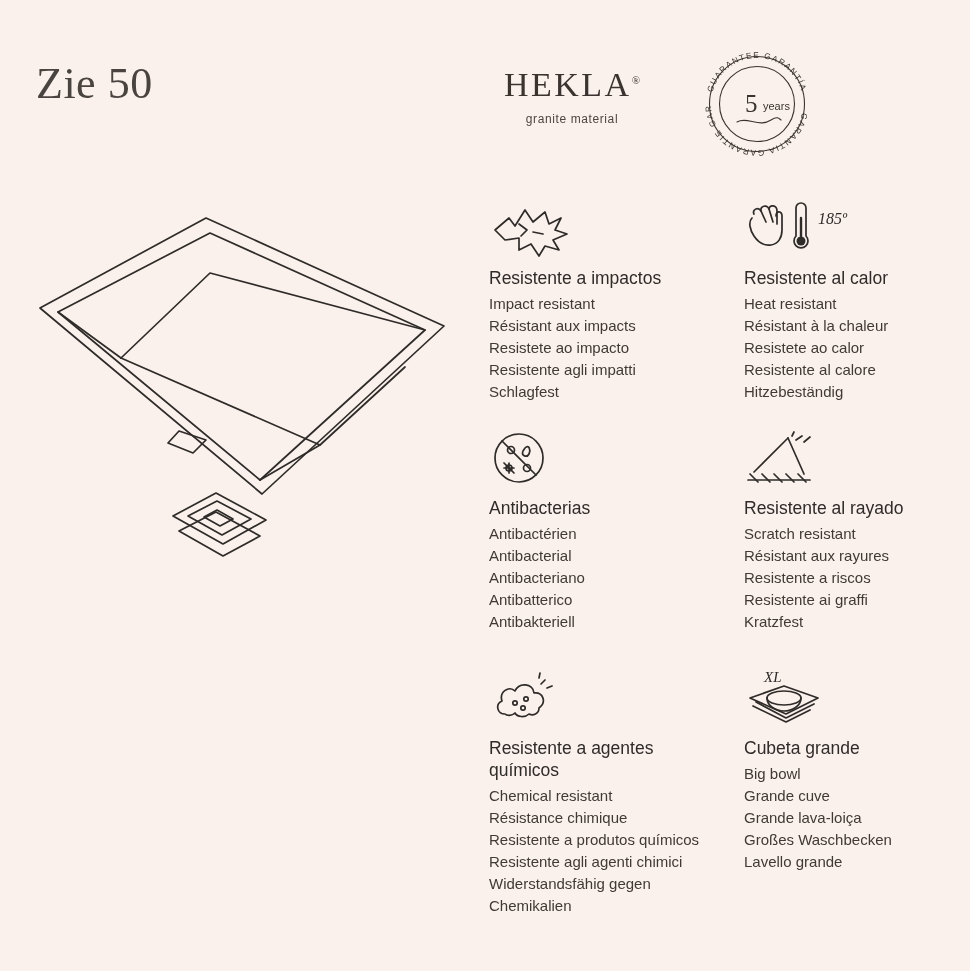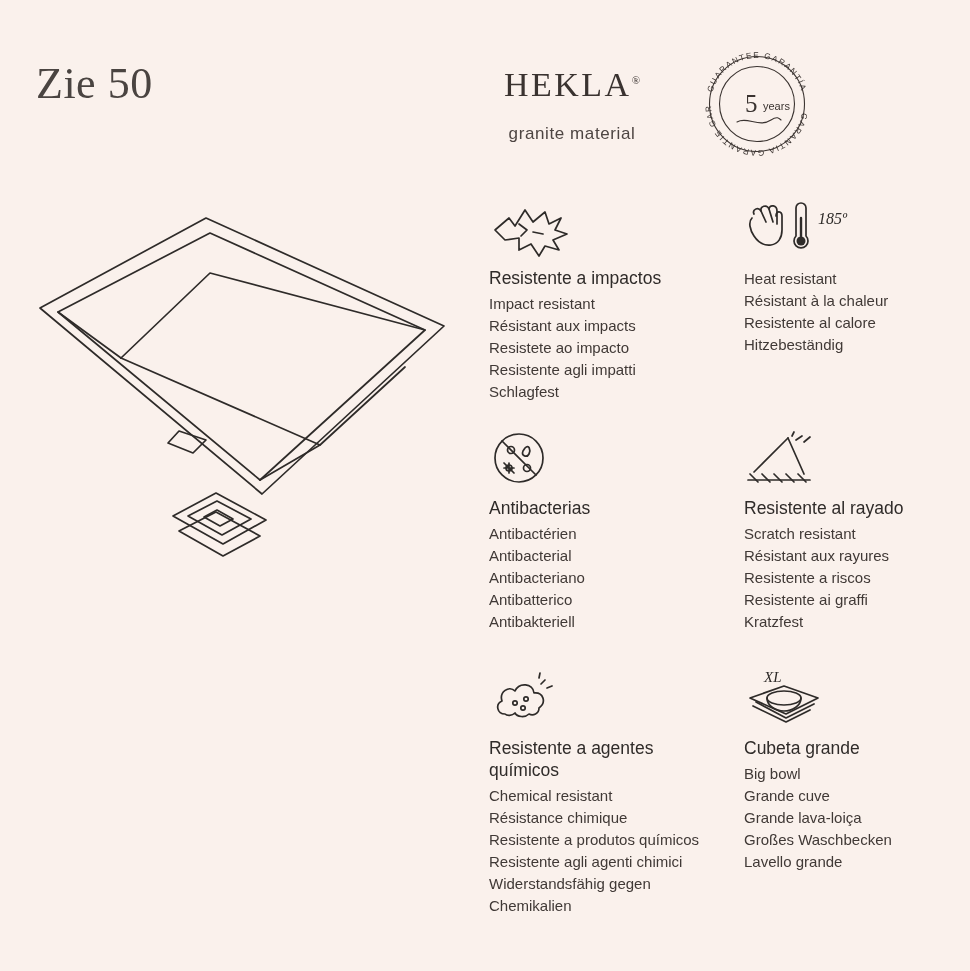--- a/index.html
+++ b/index.html
@@ -48,24 +48,24 @@
     line-height: 1;
     position: relative;
     display: inline-block;
   }
   .brand-reg {
     font-size: 11px;
     vertical-align: super;
     letter-spacing: 0;
   }
   .brand-sub {
-    font-size: 17px;
+    font-size: 12px;
     color: #4d4542;
     letter-spacing: 0.6px;
-    margin-top: 22px;
+    margin-top: 10px;
   }
 
   .seal {
     position: absolute;
     left: 693px;
     top: 40px;
     width: 128px;
     height: 128px;
   }
   .seal svg { display: block; }
@@ -208,23 +208,25 @@
             <path d="M 25,9 C 26,4 33,5 33,11 L 33,24"></path>
             <path d="M 8,18 C 4,22 6,30 10,36 C 14,42 20,46 27,45 C 34,44 38,38 38,30 L 38,16 C 38,11 32,10 32,16"></path>
 
             <path d="M 52,8 L 52,36 A 7,7 0 1 0 62,36 L 62,8 A 5,5 0 0 0 52,8 Z"></path>
             <circle cx="57" cy="41" r="4.5" fill="#2e2b29" stroke="none"></circle>
             <path d="M 57,18 L 57,36" stroke-width="2.4"></path>
           </g>
           <text x="74" y="24" font-family="Liberation Serif, serif" font-size="16" fill="#2e2b29">185º</text>
         </svg>
       </div>
+      <div class="feature-title">Resistente al calor</div>
       <div class="feature-lines">
         <div>Heat resistant</div>
         <div>Résistant à la chaleur</div>
+        <div>Resistete ao calor</div>
         <div>Resistente al calore</div>
         <div>Hitzebeständig</div>
       </div>
     </div>
 
     <div class="feature col-left row-2">
       <div class="feature-icon">
         <svg width="80" height="58" viewBox="0 0 80 58">
           <g fill="none" stroke="#2e2b29" stroke-width="1.7" stroke-linejoin="round" stroke-linecap="round">
             <circle cx="30" cy="28" r="24"></circle>

